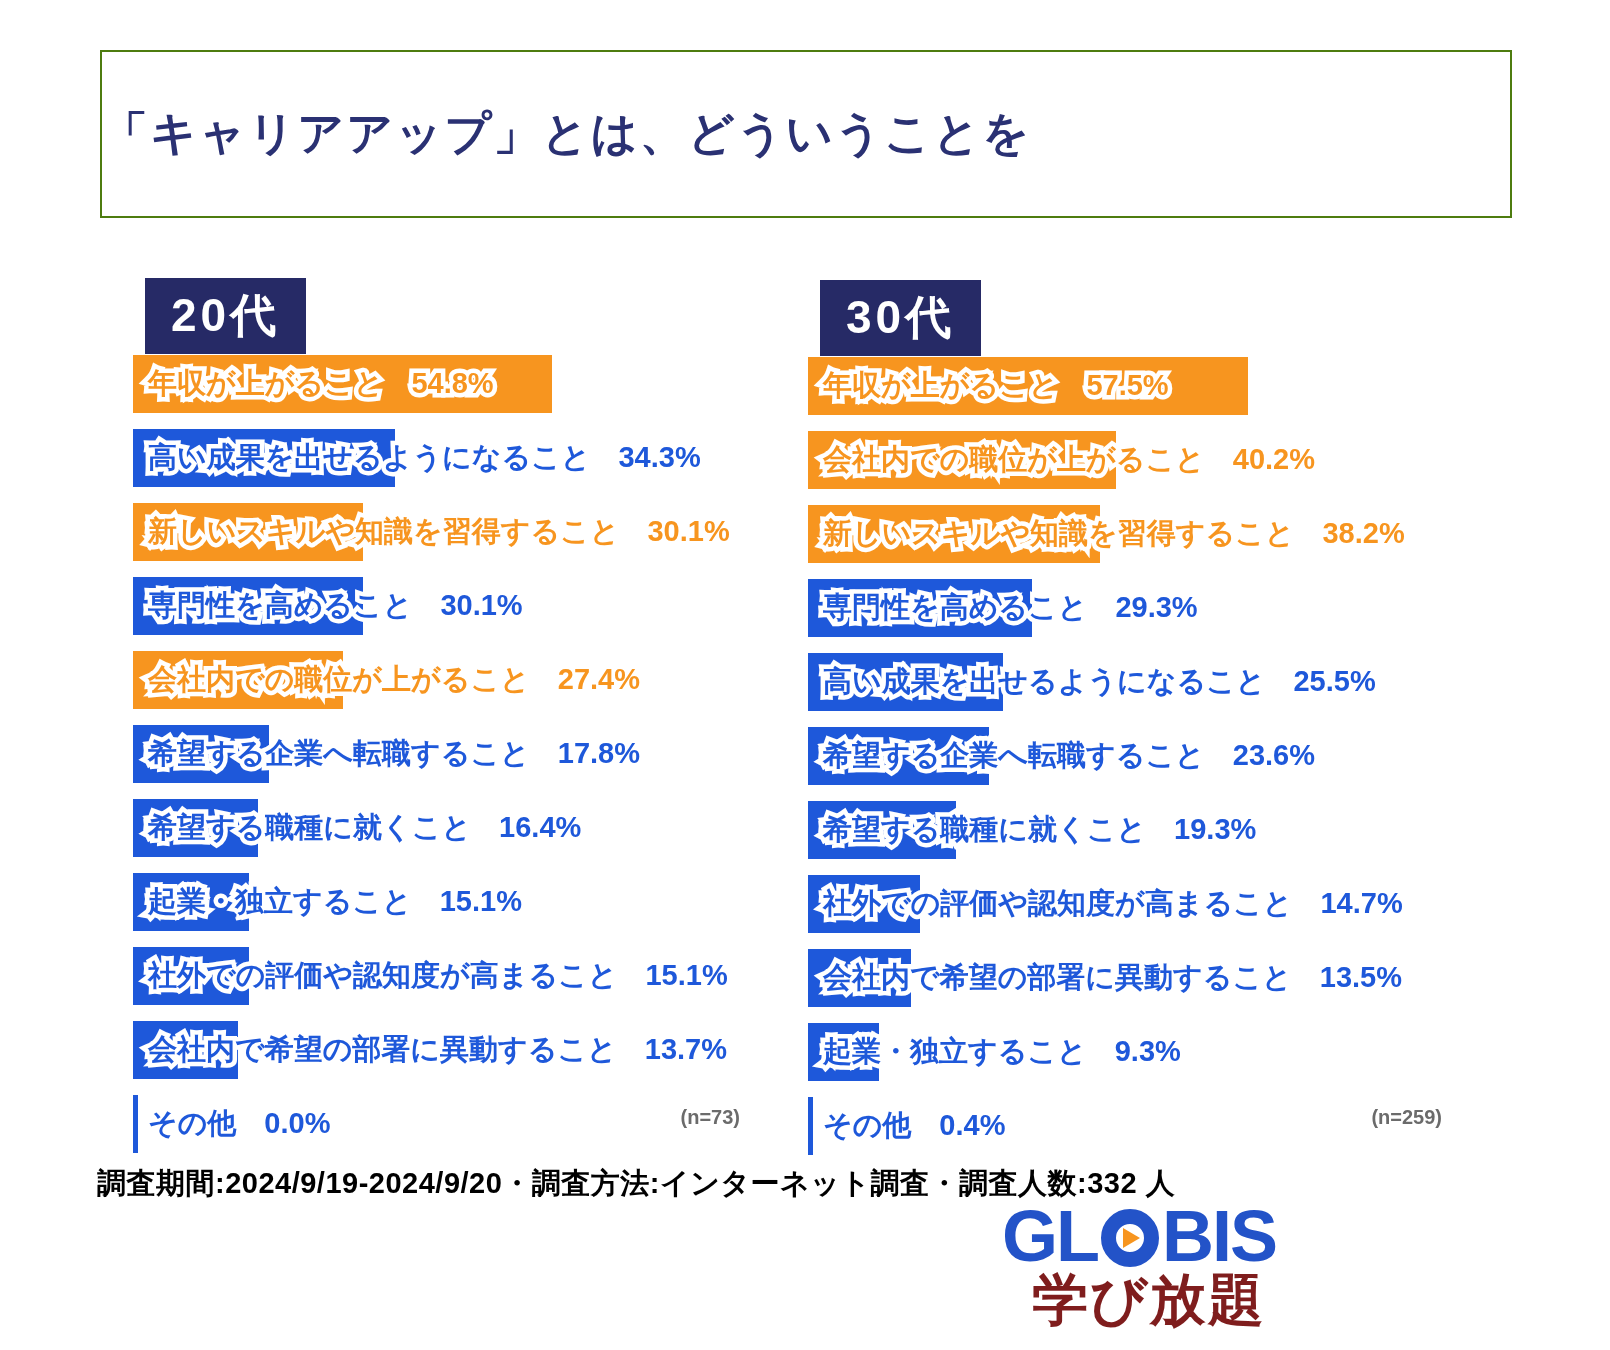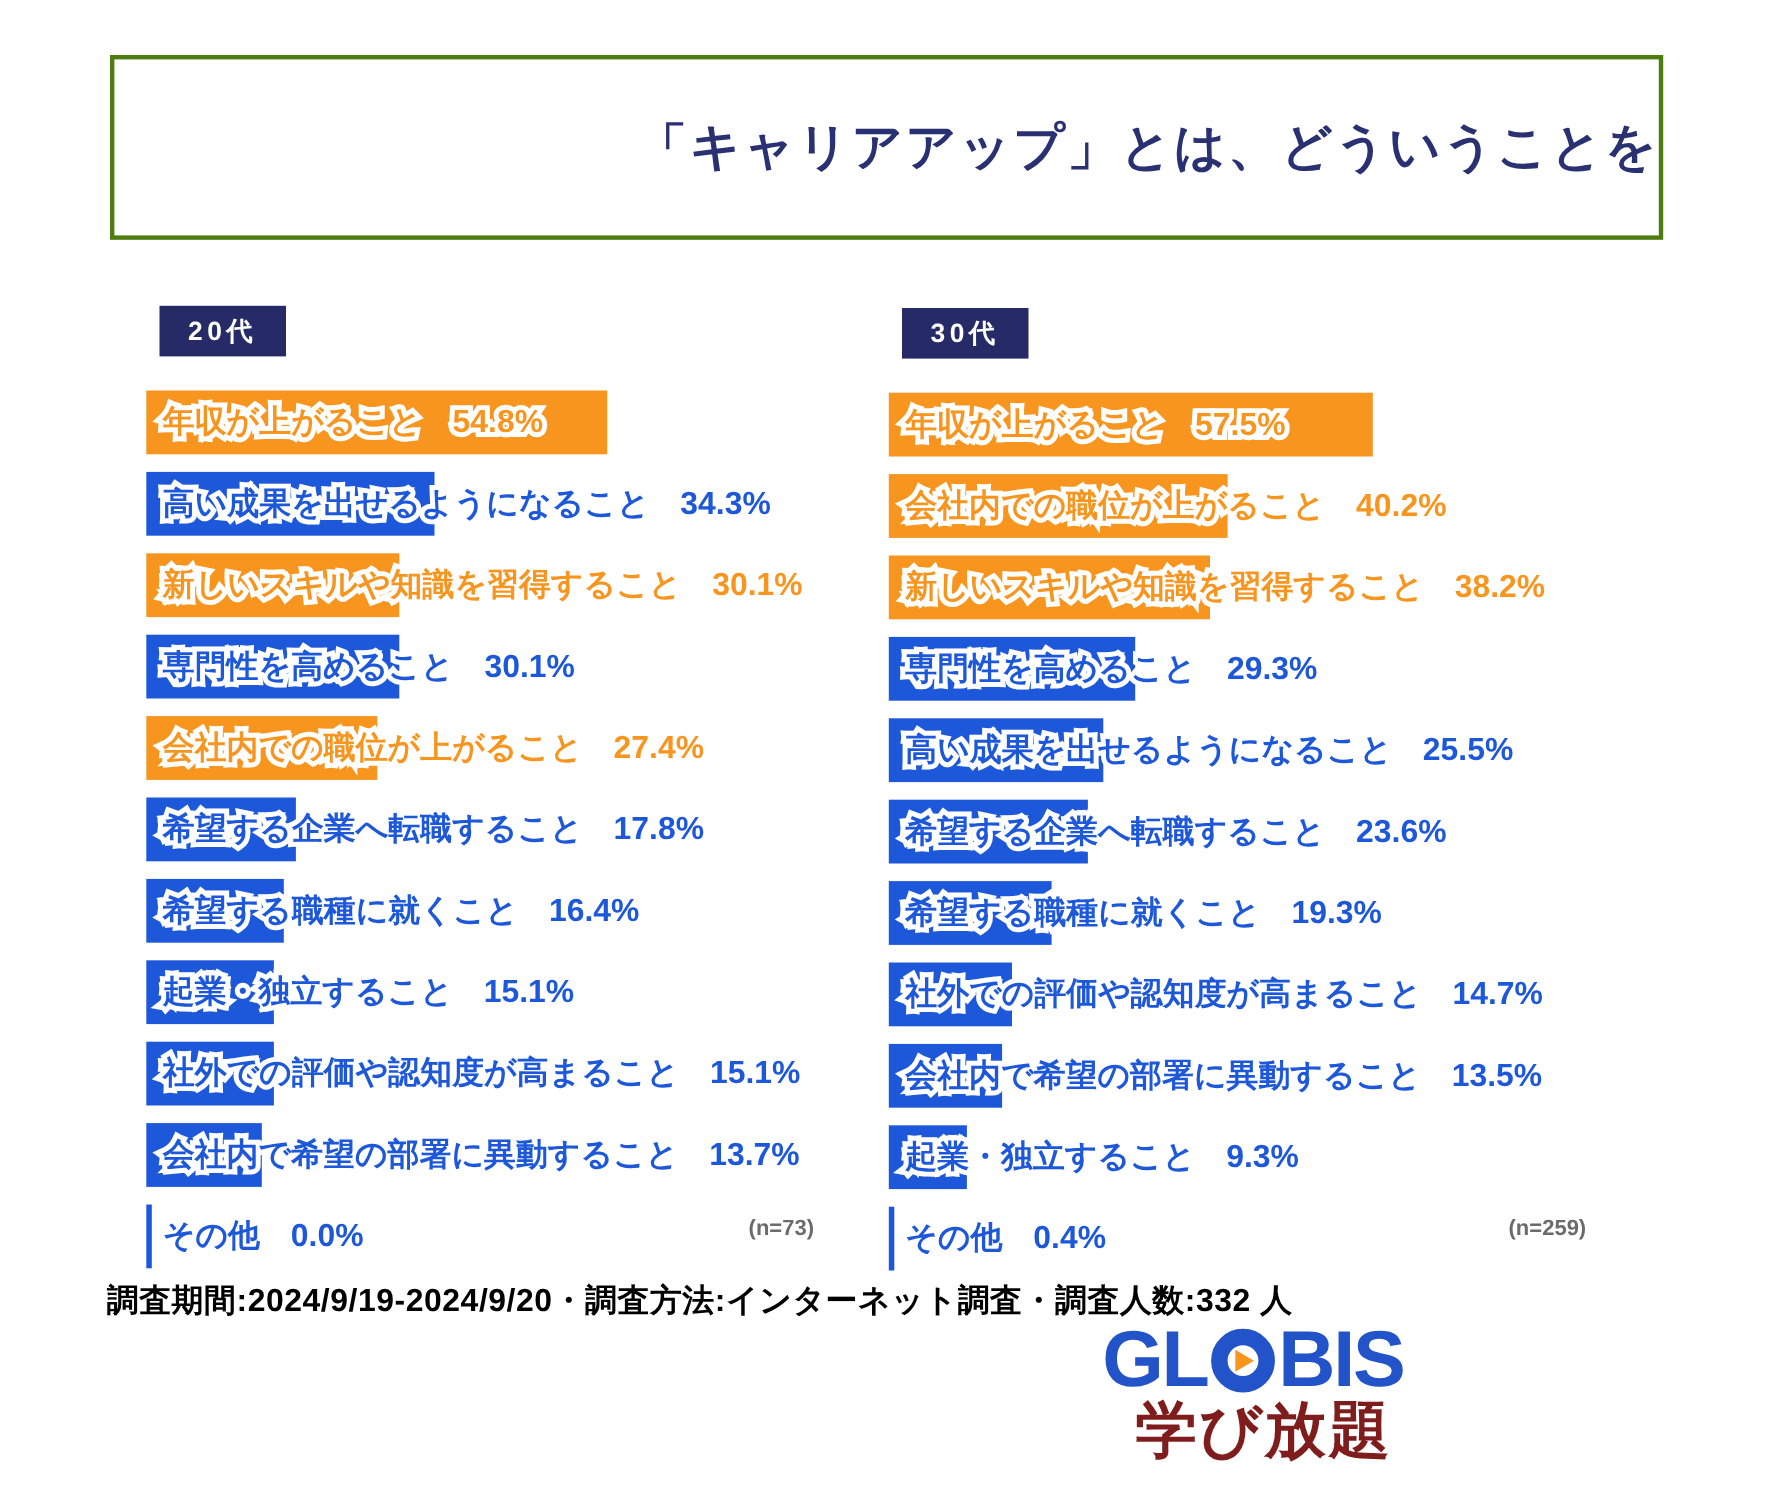--- a/index.html
+++ b/index.html
@@ -4,34 +4,34 @@
 <style>
   html,body{margin:0;padding:0;}
   body{
     width:1610px;height:1350px;position:relative;overflow:hidden;
     background:#ffffff;
     font-family:"Liberation Sans", sans-serif;
   }
   
   .title-box{
     position:absolute;left:100px;top:50px;width:1412px;height:168px;
-    box-sizing:border-box;border:4px solid #4d7c0f;background:#fff;
-    display:flex;flex-direction:column;align-items:flex-end;justify-content:center;
+    box-sizing:border-box;border:2px solid #4d7c0f;background:#fff;
+    display:flex;flex-direction:column;align-items:flex-start;justify-content:center;
   }
   .title-line{
     color:#2A3173;font-size:46px;font-weight:bold;letter-spacing:2px;
     line-height:1.55;white-space:nowrap;
   }
   
   .column{position:absolute;width:700px;}
   #col20{left:133px;top:278px;}
   #col30{left:808px;top:280px;}
   .age-badge{
     display:inline-block;margin-left:12px;background:#262A66;color:#fff;
-    font-size:24px;font-weight:bold;padding:7px 26px;letter-spacing:4px;
+    font-size:46px;font-weight:bold;padding:7px 26px;letter-spacing:4px;
   }
   .rows{position:absolute;left:0;top:77px;width:100%;}
   .row{position:relative;height:74px;}
   .bar{position:absolute;left:0;top:0;height:58px;}
   .bar-label{position:absolute;left:15px;top:0;height:58px;}
   .txt{
     position:absolute;left:0;top:50%;transform:translateY(-50%);
     white-space:nowrap;font-size:29px;font-weight:bold;
   }
   .txt .pct{margin-left:28px;letter-spacing:0px;}

